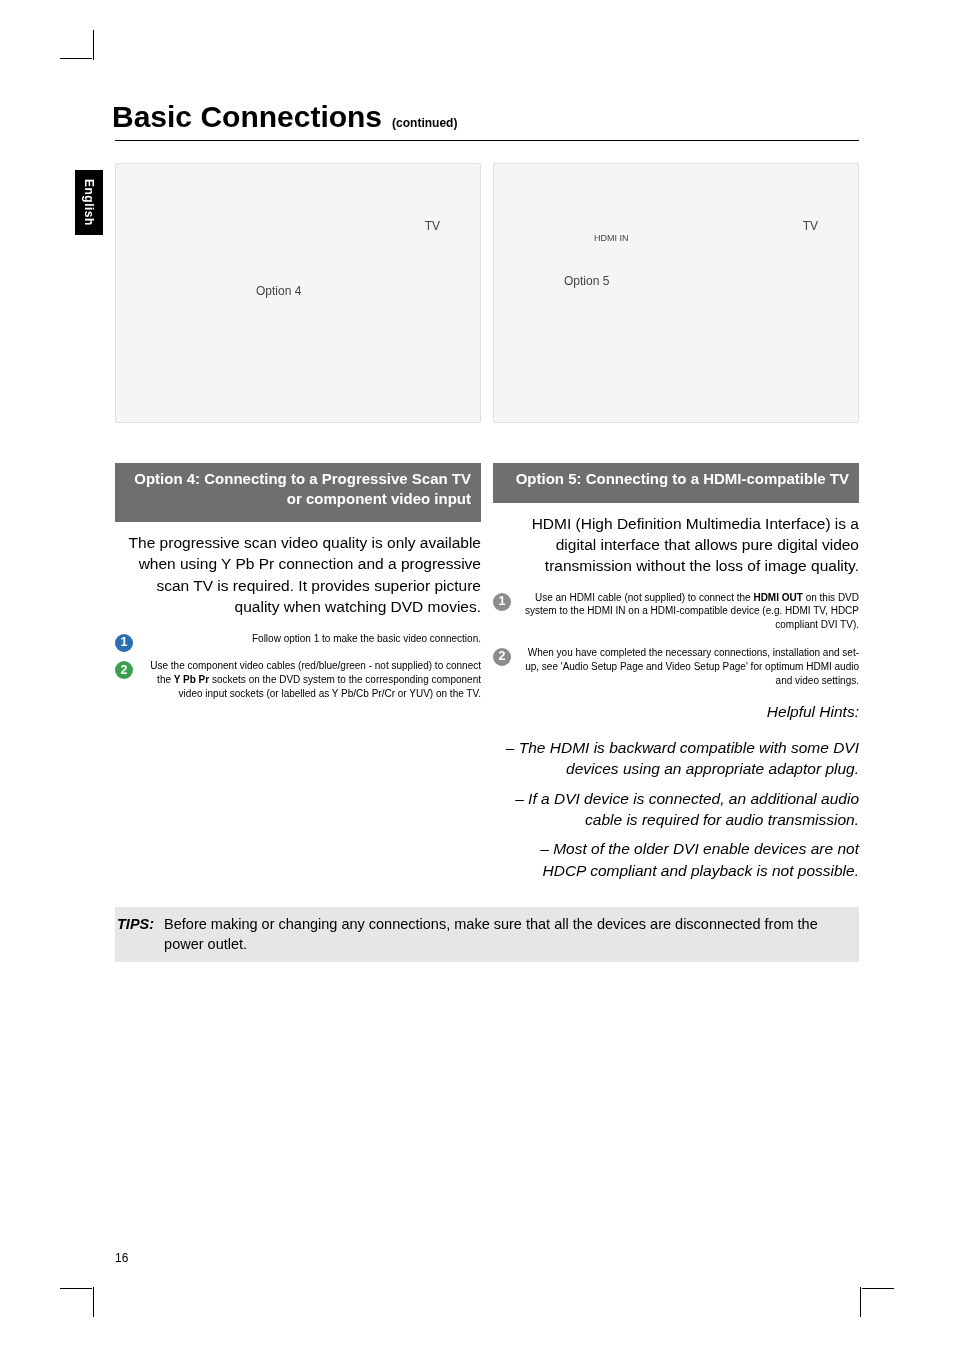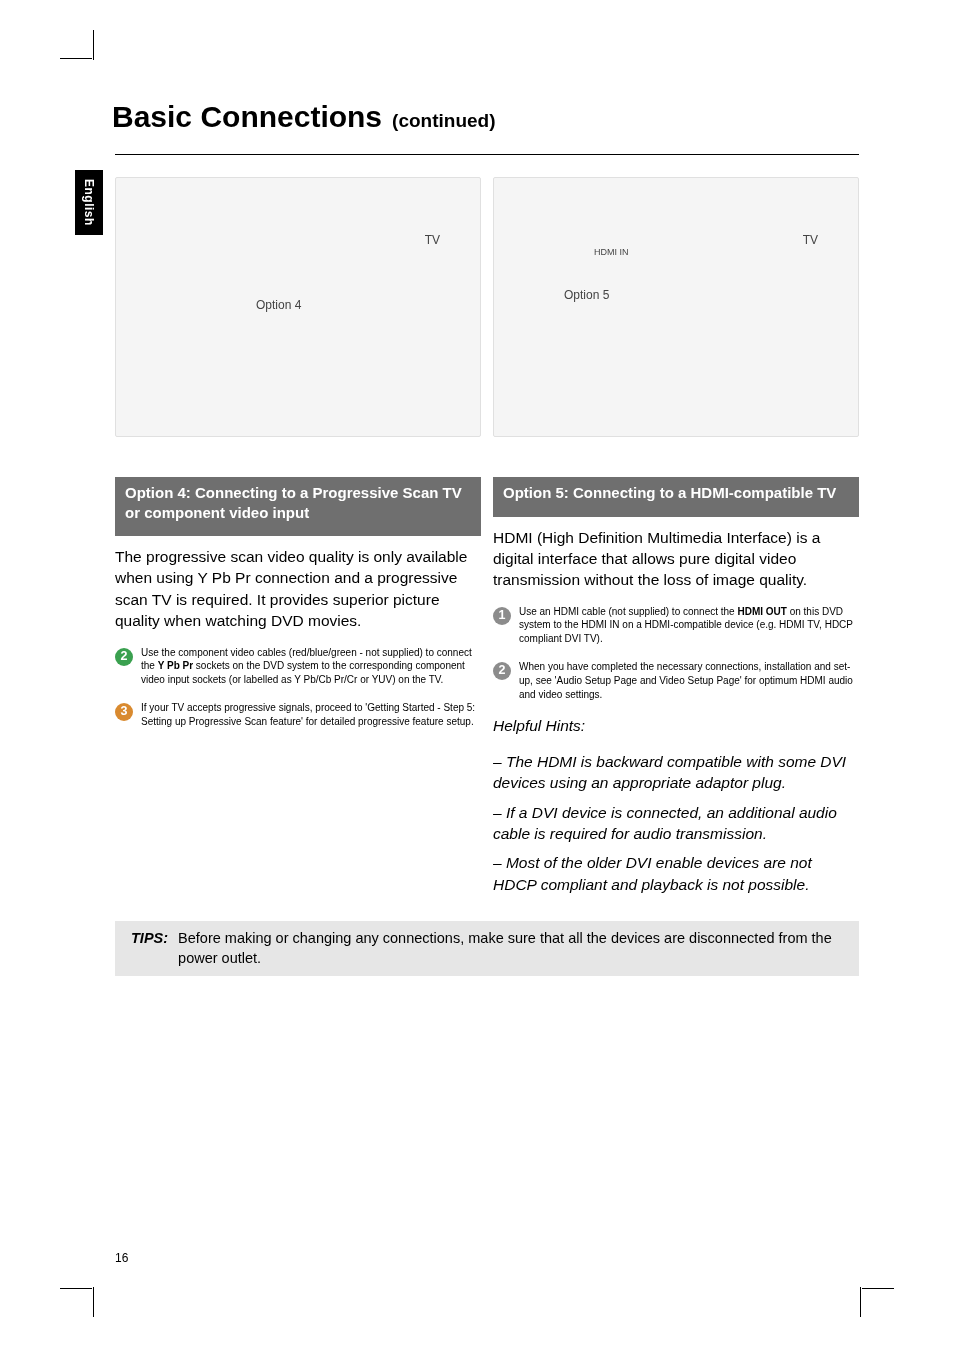--- a/index.html
+++ b/index.html
@@ -10,30 +10,30 @@
   
   .crop { position: absolute; background: #000; }
   .crop.tl-h { top: 58px; left: 60px; width: 32px; height: 1px; }
   .crop.tl-v { top: 30px; left: 93px; width: 1px; height: 30px; }
   .crop.bl-h { bottom: 58px; left: 60px; width: 32px; height: 1px; }
   .crop.bl-v { bottom: 30px; left: 93px; width: 1px; height: 30px; }
   .crop.br-h { bottom: 58px; right: 60px; width: 32px; height: 1px; }
   .crop.br-v { bottom: 30px; right: 93px; width: 1px; height: 30px; }
 
   
-  .heading-row { display: flex; align-items: baseline; gap: 10px; margin-bottom: 20px; margin-left:-3px; }
+  .heading-row { display: flex; align-items: baseline; gap: 10px; margin-bottom: 6px; margin-left:-3px; }
   h1 { font-size: 30px; font-weight: 700; }
-  .continued { font-size: 19px; font-weight: 700; }
+  .continued { font-size: 12px; font-weight: 700; }
   .hr { height: 1px; background: #000; width: 100%; margin-bottom: 22px; }
 
   
   .lang-tab { position: absolute; left: 75px; top: 170px; width: 28px; height: 65px; background: #000; color: #fff; font-size: 12px; font-weight: 700; writing-mode: vertical-rl; text-align: center; display:flex; align-items:center; justify-content:center; letter-spacing:0.5px; }
 
   
-  .cols { display: flex; gap: 12px; width: 100%; }
+  .cols { display: flex; gap: 12px; width: 100%; text-align: right; }
   .col { flex: 1; min-width: 0; }
 
   
   .illus { background: #f5f5f5; border: 1px solid #e0e0e0; position: relative; width: 100%; height: 260px; margin-bottom: 40px; border-radius:2px; }
   .illus-label { position: absolute; font-size: 12px; color: #444; }
   .illus-tv    { top: 55px;  right: 40px; }
   .illus-opt   { top: 120px; left: 140px; }
   .illus-hdmi  { top: 70px;  left: 100px; font-size:9px; line-height:1; }
 
   .subhead { background: #6f6f6f; color: #fff; font-weight: 700; font-size: 15px; padding: 6px 10px 14px 10px; line-height: 1.3; margin-bottom: 10px; }
@@ -47,21 +47,21 @@
     width: 18px; height: 18px; border-radius: 50%;
     color: #fff; font-size: 12.5px; font-weight: 700;
     display: flex; align-items: center; justify-content: center;
   }
   .step.grey::before { background: #8c8c8c; }
   .step.s1::before { background: #2a6fb5; }
   .step.s2::before { background: #3aa04f; }
   .step.s3::before { background: #d98a2f; }
   .step strong { font-weight: 700; }
 
-  .tips-box { background: #e6e6e6; padding: 8px 16px; font-size: 14.5px; line-height: 1.35; margin-top: 12px; display:flex; gap:10px; }
+  .tips-box { background: #e6e6e6; padding: 8px 2px; font-size: 14.5px; line-height: 1.35; margin-top: 12px; display:flex; gap:10px; }
   .tips-box .tips-label { font-style: italic; font-weight: 700; flex:0 0 auto; }
   .tips-box .tips-text { flex:1; }
 
   .page-num { position: absolute; left: 115px; bottom: 82px; font-size: 12px; }
 </style>
 </head>
 <body>
 
 <div class="page">
 
@@ -85,28 +85,28 @@
     <div class="col">
       <div class="illus">
         <span class="illus-label illus-tv">TV</span>
         <span class="illus-label illus-opt">Option 4</span>
       </div>
 
       <div class="subhead">Option 4: Connecting to a Progressive Scan TV or component video input</div>
 
       <p>The progressive scan video quality is only available when using Y Pb Pr connection and a progressive scan TV is required. It provides superior picture quality when watching DVD movies.</p>
 
+      <div class="step s1" data-step="1">
+        <span>Follow option 1 to make the basic video connection.</span>
+      </div>
 
       <div class="step s2" data-step="2">
         <span>Use the component video cables (red/blue/green - not supplied) to connect the </span><strong>Y Pb Pr</strong><span> sockets on the DVD system to the corresponding component video input sockets (or labelled as Y Pb/Cb Pr/Cr or YUV) on the TV.</span>
       </div>
 
-      <div class="step s3" data-step="3">
-        <span>If your TV accepts progressive signals, proceed to 'Getting Started - Step 5: Setting up Progressive Scan feature' for detailed progressive feature setup.</span>
-      </div>
     </div>
 
     <div class="col">
       <div class="illus">
         <span class="illus-label illus-tv">TV</span>
         <span class="illus-label illus-opt" style="top:110px;left:70px;">Option 5</span>
         <span class="illus-label illus-hdmi">HDMI IN</span>
       </div>
 
       <div class="subhead">Option 5: Connecting to a HDMI-compatible TV</div>

